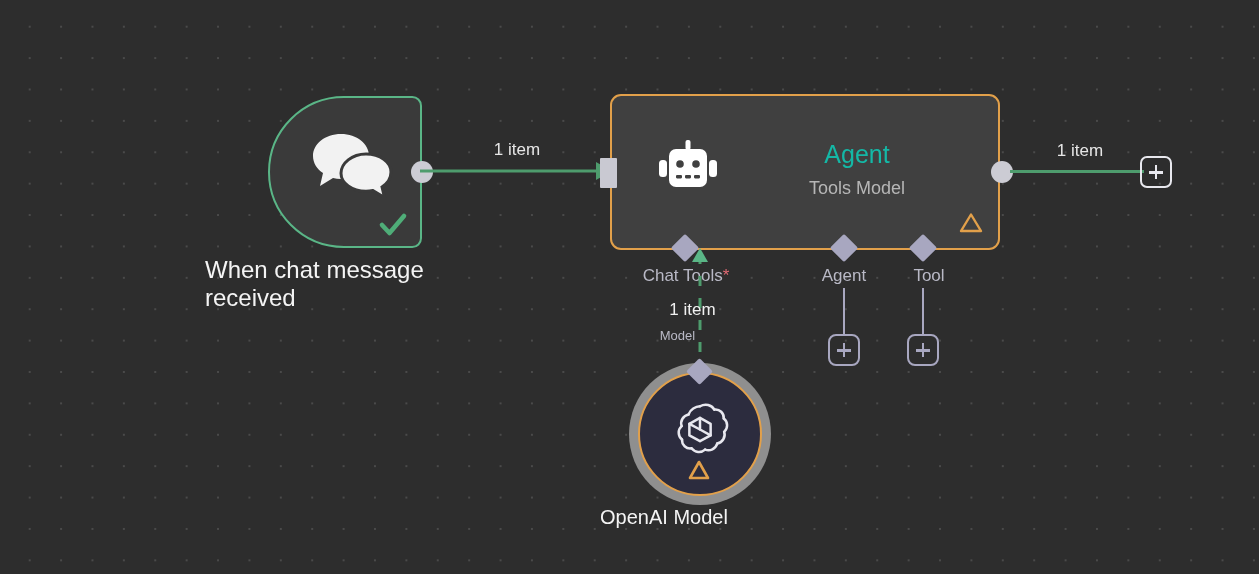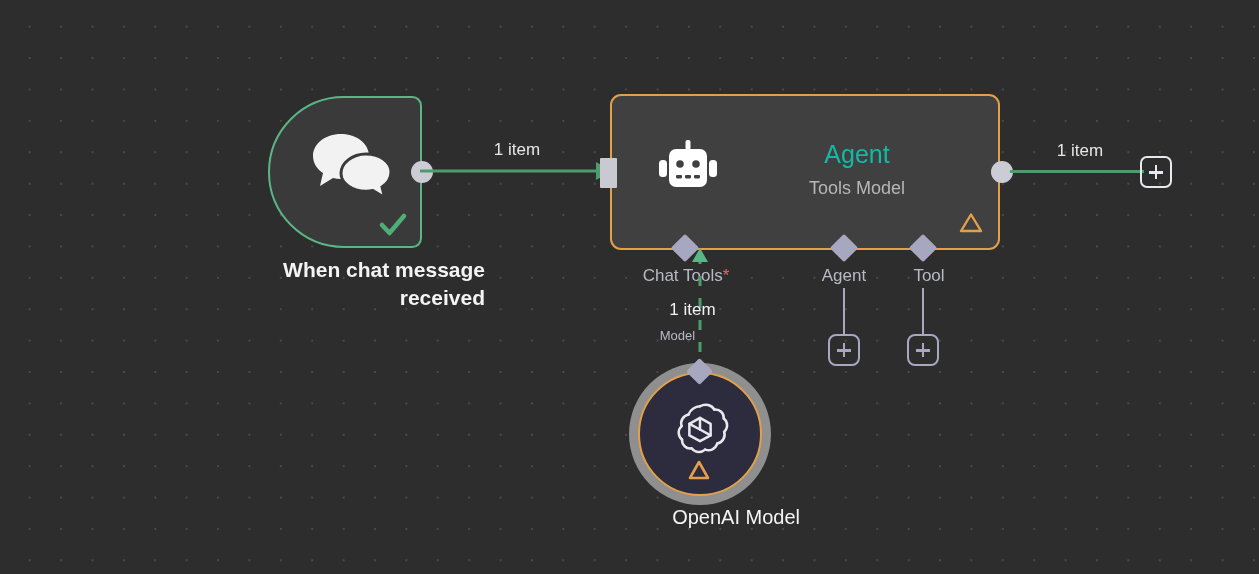--- a/index.html
+++ b/index.html
@@ -71,25 +71,24 @@
     width: 22px;
     height: 22px;
     border-radius: 50%;
     background: #ccccd4;
   }
   #trigger-label {
     position: absolute;
     left: 205px;
     top: 256px;
     width: 280px;
-    text-align: right;
+    text-align: left;
     color: #f4f4f4;
-    font-size: 21px;
+    font-size: 24px;
     line-height: 28px;
-    font-weight: bold;
   }
 
   
   #conn-main {
     position: absolute;
     left: 420px;
     top: 150px;
     width: 200px;
     height: 46px;
   }
@@ -333,21 +332,21 @@
     height: 19px;
     background: #a8a7c0;
     transform: rotate(45deg);
     border-radius: 2px;
   }
   #openai-label {
     position: absolute;
     left: 600px;
     top: 506px;
     width: 200px;
-    text-align: right;
+    text-align: left;
     color: #f4f4f4;
     font-size: 20px;
   }
 </style>
 </head>
 <body>
 
 <div id="canvas">
 
 

